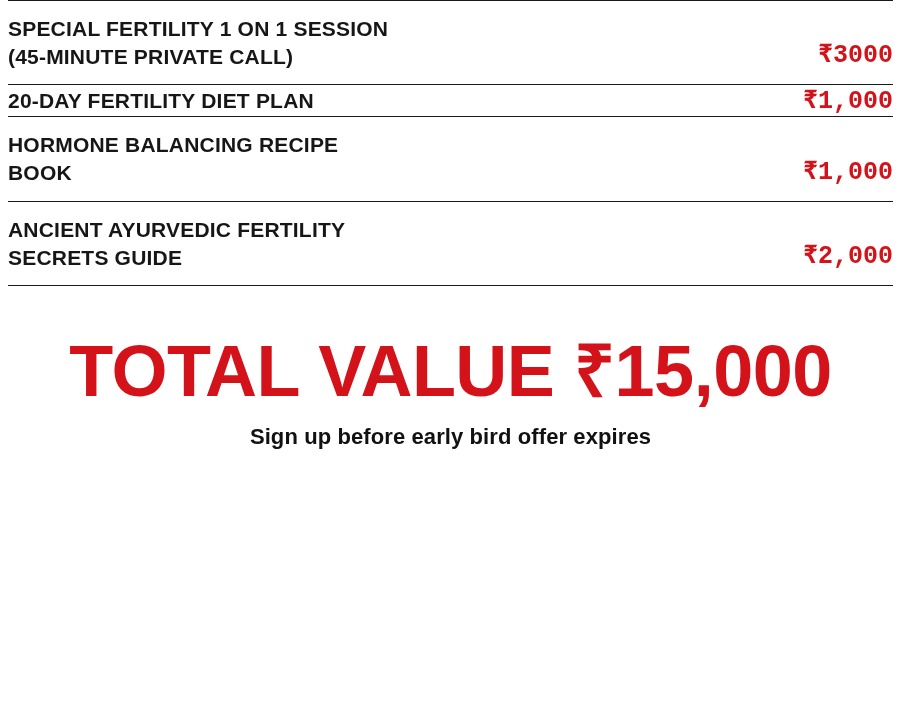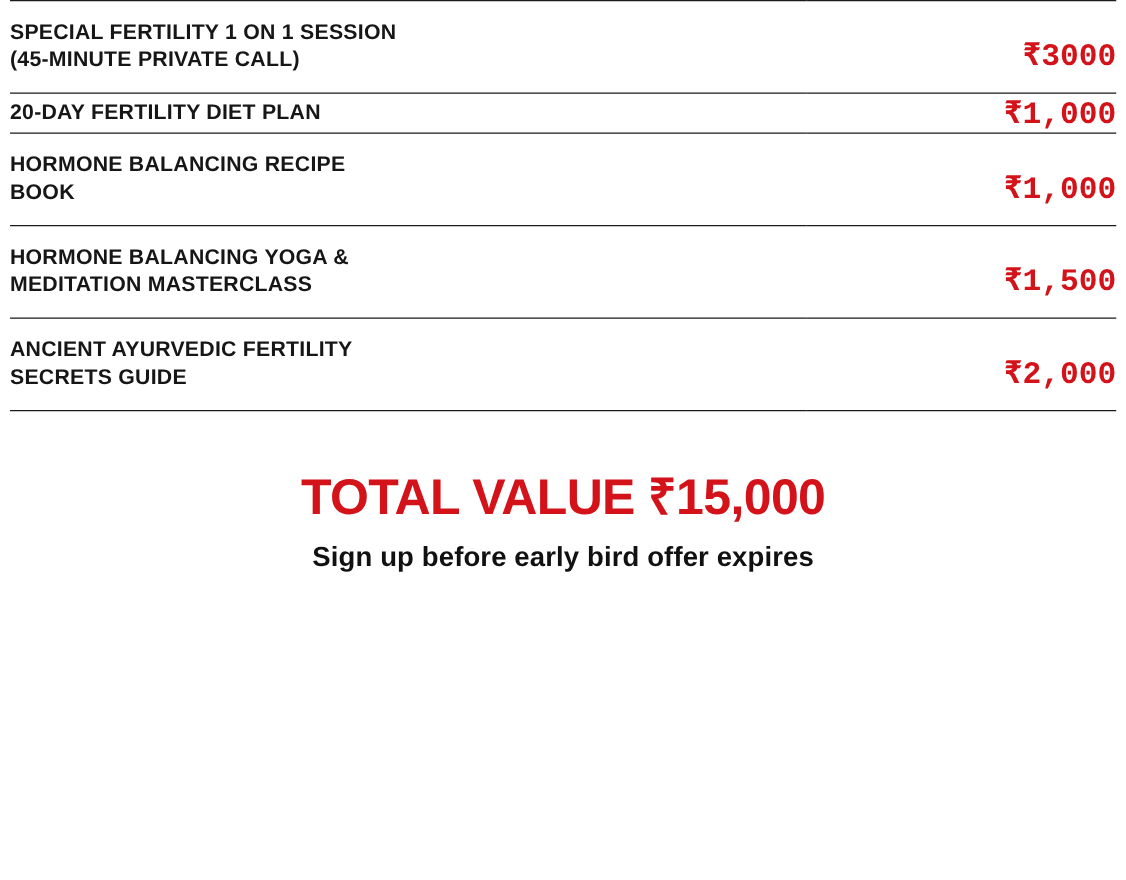--- a/index.html
+++ b/index.html
@@ -30,21 +30,21 @@
     border-bottom: 1.5px solid #1a1a1a;
   }
   .value-table tr:first-child {
     border-top: 1.5px solid #1a1a1a;
   }
   .value-table td {
     padding: 0;
     vertical-align: middle;
   }
   .item-cell {
-    font-size: 17px;
+    font-size: 21px;
     font-weight: bold;
     letter-spacing: 0.2px;
     line-height: 1.32;
     color: #161616;
     padding: 13px 0 13px 4px;
     text-align: left;
     width: 72%;
   }
   .price-cell {
     font-size: 25px;
@@ -66,21 +66,21 @@
     vertical-align: bottom;
   }
   .row-single .price-cell {
     vertical-align: middle;
   }
   .total-block {
     text-align: center;
     margin-top: 48px;
   }
   .total-line {
-    font-size: 40px;
+    font-size: 72px;
     font-weight: bold;
     color: #d31219;
     letter-spacing: -0.5px;
     line-height: 1.05;
     white-space: nowrap;
   }
   .subnote {
     margin-top: 14px;
     font-size: 22px;
     font-weight: bold;
@@ -102,24 +102,20 @@
       </tr>
       <tr class="row-single">
         <td class="item-cell">20-DAY FERTILITY DIET PLAN</td>
         <td class="price-cell">₹1,000</td>
       </tr>
       <tr class="row-tall">
         <td class="item-cell">HORMONE BALANCING RECIPE<br>BOOK</td>
         <td class="price-cell">₹1,000</td>
       </tr>
       <tr class="row-tall">
-        <td class="item-cell">HORMONE BALANCING YOGA &amp;<br>MEDITATION MASTERCLASS</td>
-        <td class="price-cell">₹1,500</td>
-      </tr>
-      <tr class="row-tall">
         <td class="item-cell">ANCIENT AYURVEDIC FERTILITY<br>SECRETS GUIDE</td>
         <td class="price-cell">₹2,000</td>
       </tr>
     </tbody>
   </table>
 
   <div class="total-block">
     <div class="total-line">TOTAL VALUE ₹15,000</div>
     <div class="subnote">Sign up before early bird offer expires</div>
   </div>

